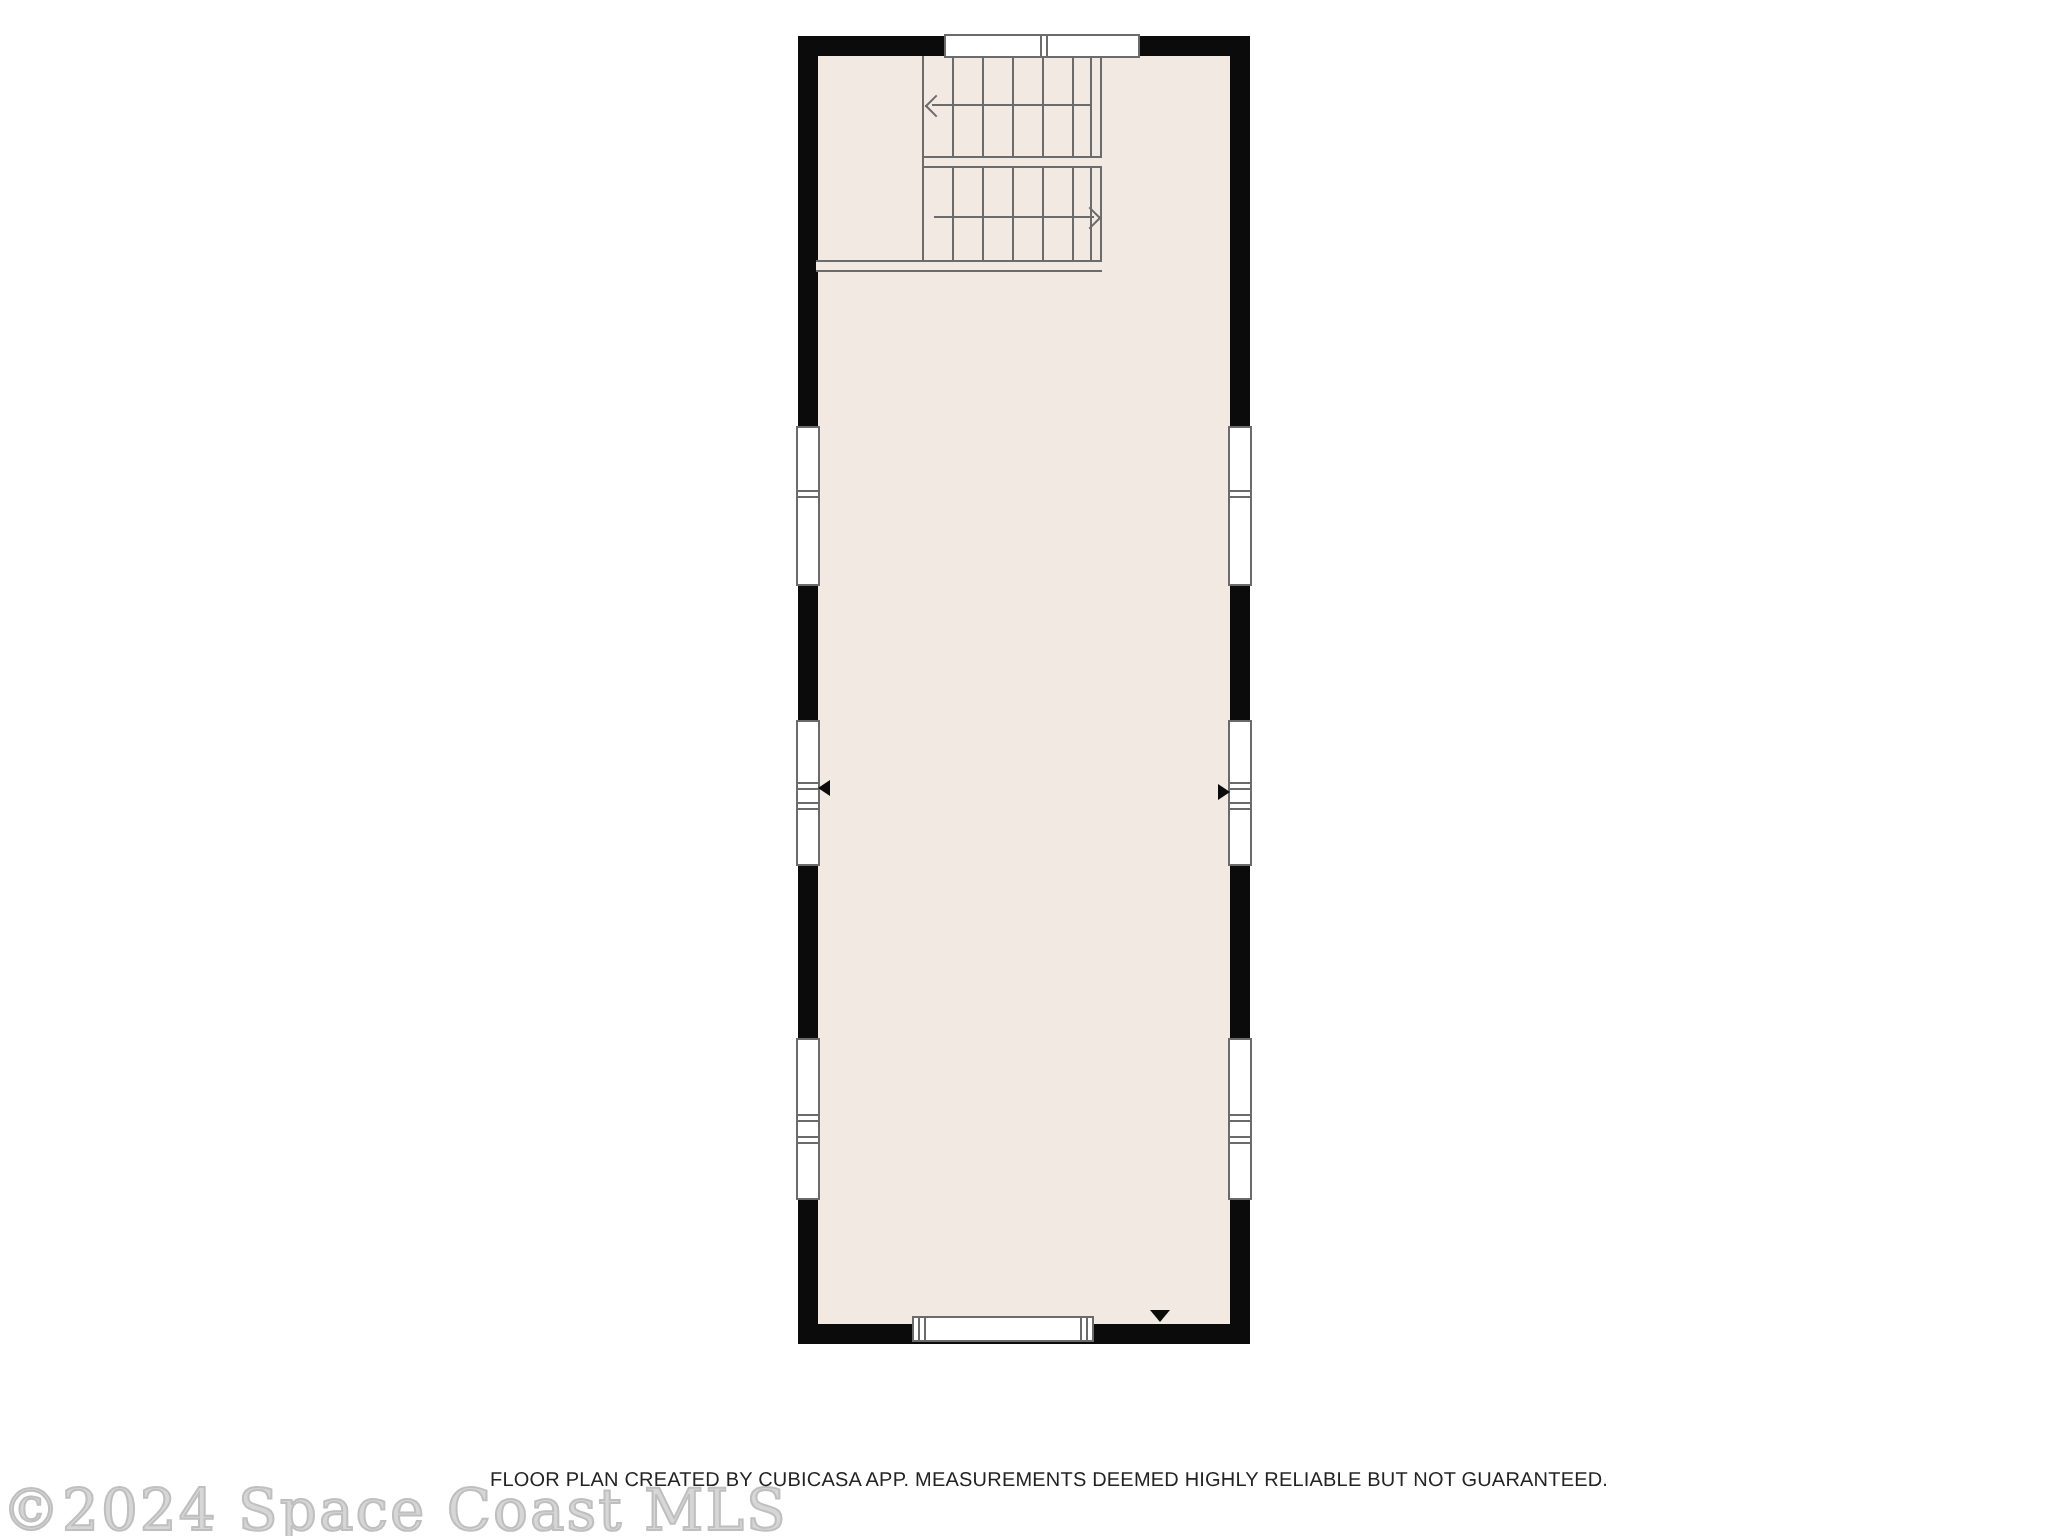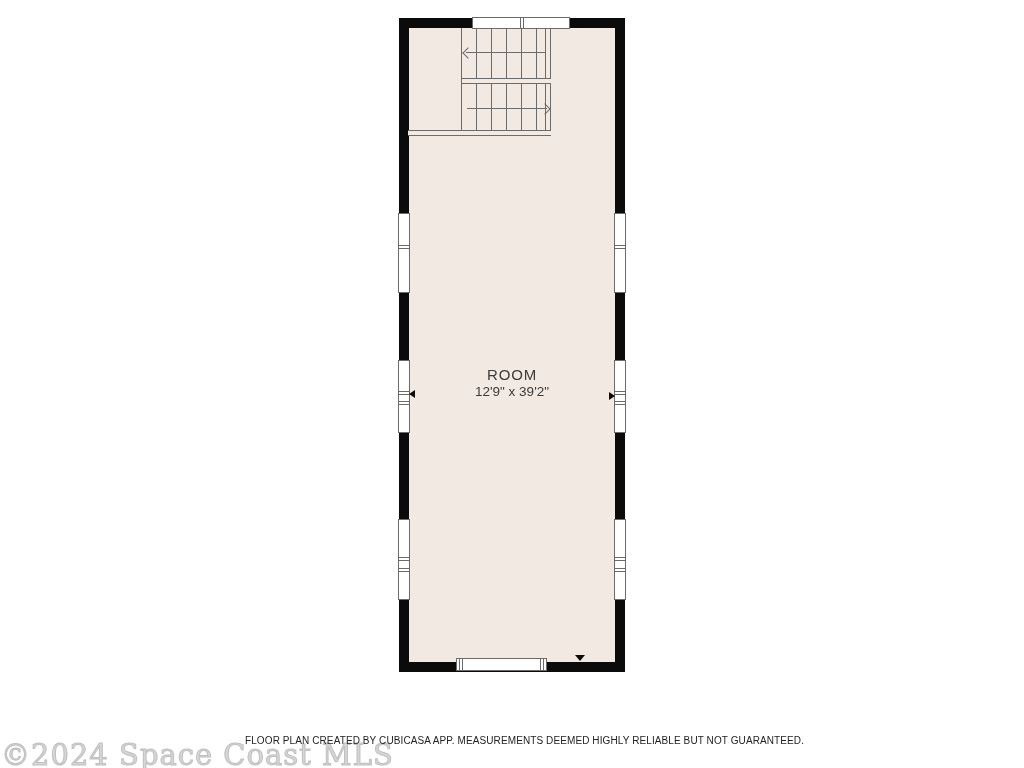--- a/index.html
+++ b/index.html
@@ -126,20 +126,16 @@
   <div class="win win-side abs" style="left:215px;top:501px;height:81px">
     <div class="mull-h" style="top:37px"></div>
     <div class="mull-h" style="top:48px"></div>
   </div>
 
   <div class="dim dim-up abs" style="left:177px;top:4px"></div>
   <div class="dim dim-down abs" style="left:176px;top:637px"></div>
   <div class="dim dim-left abs" style="left:10px;top:372px"></div>
   <div class="dim dim-right abs" style="left:210px;top:374px"></div>
 
-  <div id="room-label" class="abs">
-    <div id="room-name">ROOM</div>
-    <div id="room-dims">12'9" x 39'2"</div>
-  </div>
 </div>
 
 <div id="watermark" class="abs">©2024 Space Coast MLS</div>
 <div id="disclaimer" class="abs">FLOOR PLAN CREATED BY CUBICASA APP. MEASUREMENTS DEEMED HIGHLY RELIABLE BUT NOT GUARANTEED.</div>
 
 </body></html>

